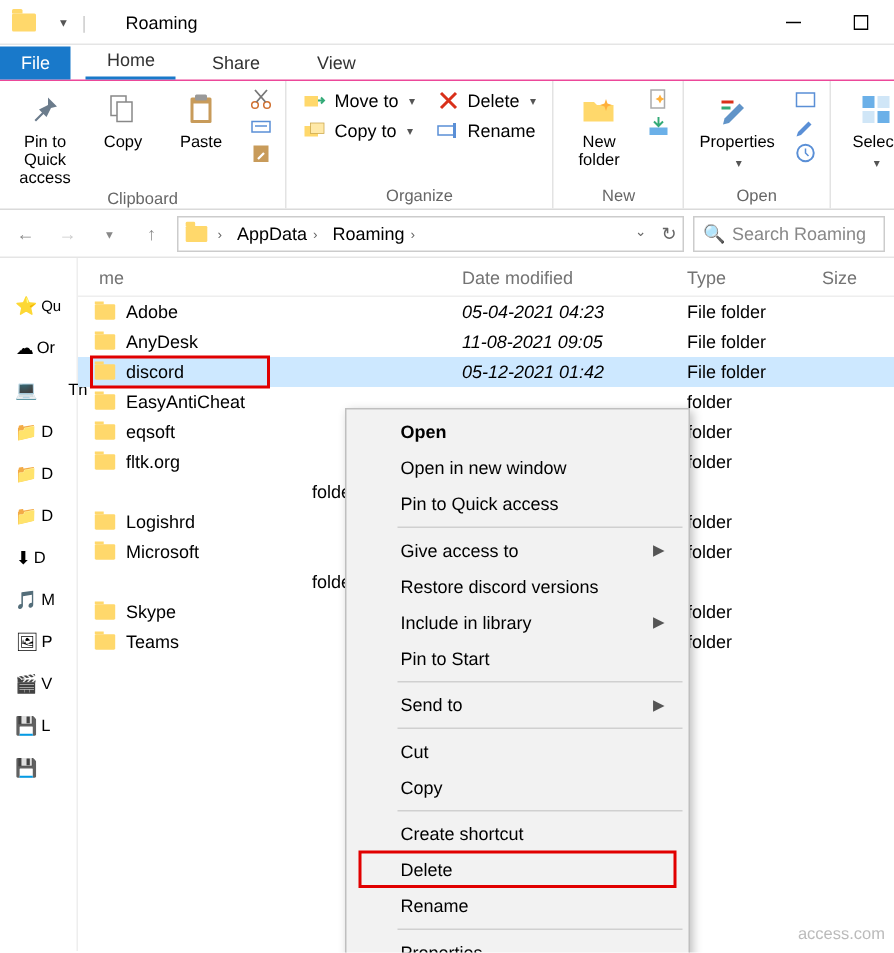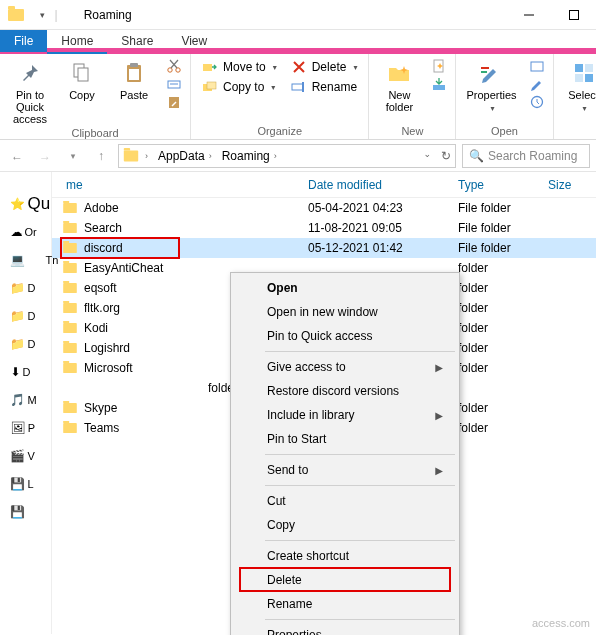--- a/index.html
+++ b/index.html
@@ -5,21 +5,21 @@
   * { box-sizing: border-box; margin: 0; padding: 0; font-family: "Segoe UI", Tahoma, sans-serif; font-size: 12px; }
   body { background: #fff; width: 596px; height: 635px; overflow: hidden; position: relative; }
   .title-bar { height: 30px; display: flex; align-items: center; border-bottom: 1px solid #e5e5e5; }
   .title-bar .icons { display: flex; gap: 6px; padding: 0 8px; align-items: center; }
   .fld-ico { width: 16px; height: 12px; background: #ffd86b; border-radius: 1px; position: relative; }
   .fld-ico::before { content: ""; position: absolute; top: -3px; left: 0; width: 7px; height: 3px; background: #ffd86b; border-radius: 1px 1px 0 0; }
   .qat { display: flex; gap: 10px; align-items: center; color: #555; }
   .title-text { margin-left: 18px; color: #000; font-size: 12px; }
   .win-ctl { margin-left: auto; display: flex; }
   .win-btn { width: 45px; height: 30px; display: flex; align-items: center; justify-content: center; color: #000; }
-  .tabs { height: 24px; display: flex; align-items: flex-start; border-bottom: 6px solid #ec4899; }
+  .tabs { height: 24px; display: flex; align-items: flex-end; border-bottom: 1px solid #ec4899; gap: 10px; }
   .tab { padding: 4px 14px; color: #333; cursor: default; }
   .tab.file { background: #1979ca; color: #fff; }
   .ribbon { height: 86px; display: flex; border-bottom: 1px solid #dadada; background: #fff; }
   .group { border-right: 1px solid #e3e3e3; padding: 4px 8px 0; display: flex; flex-direction: column; align-items: center; }
   .group-body { flex: 1; display: flex; align-items: flex-start; gap: 8px; }
   .group-label { font-size: 11px; color: #666; text-align: center; padding-bottom: 2px; }
   .rbtn-lg { display: flex; flex-direction: column; align-items: center; gap: 3px; padding: 2px; cursor: default; min-width: 44px; }
   .rbtn-lg .lbl { font-size: 11px; text-align: center; line-height: 1.1; }
   .rbtn-sm-col { display: flex; flex-direction: column; gap: 2px; }
   .rbtn-sm { display: flex; align-items: center; gap: 5px; padding: 1px 3px; font-size: 11px; white-space: nowrap; cursor: default; }
@@ -31,31 +31,31 @@
   .addr { height: 32px; display: flex; align-items: center; gap: 6px; padding: 0 6px; border-bottom: 1px solid #e5e5e5; }
   .nav-arrow { width: 22px; height: 22px; display: flex; align-items: center; justify-content: center; color: #888; border-radius: 2px; }
   .addr-box { flex: 1; height: 24px; border: 1px solid #ccc; display: flex; align-items: center; padding: 0 4px; gap: 2px; }
   .crumb { padding: 0 4px; font-size: 12px; display: flex; align-items: center; gap: 4px; }
   .crumb .sep { color: #666; font-size: 9px; }
   .search-box { width: 128px; height: 24px; border: 1px solid #ccc; display: flex; align-items: center; padding: 0 6px; color: #888; gap: 4px; margin-left: 0; }
   .content { display: flex; height: 462px; position: relative; }
   .nav-pane { width: 52px; border-right: 1px solid #eee; padding-top: 22px; display: flex; flex-direction: column; gap: 8px; align-items: center; }
   .nav-item { width: 30px; height: 20px; display: flex; align-items: center; }
   .list { flex: 1; position: relative; overflow: hidden; }
-  .cols { height: 26px; display: flex; align-items: center; color: #0369a1; border-bottom: 1px solid #eee; }
+  .cols { height: 26px; display: flex; align-items: center; color: #737373; border-bottom: 1px solid #eee; }
   .col { padding: 0 6px; font-size: 12px; }
   .col.name { width: 250px; padding-left: 14px; }
   .col.dm { width: 150px; }
   .col.tp { width: 90px; }
   .col.sz { width: 48px; }
   .row { height: 20px; display: flex; align-items: center; }
   .row.sel { background: #cde8ff; }
   .cell { padding: 0 6px; font-size: 12px; white-space: nowrap; overflow: hidden; }
   .cell.name { width: 250px; display: flex; align-items: center; gap: 6px; padding-left: 10px; }
-  .cell.dm { width: 150px; }
+  .cell.dm { width: 150px; font-style: italic; }
   .cell.tp { width: 90px; }
   .hl { border: 2px solid #e10000; position: absolute; pointer-events: none; }
   .ctx { position: absolute; left: 230px; top: 272px; width: 230px; background: #f2f2f2; border: 1px solid #bfbfbf; box-shadow: 2px 2px 6px rgba(0,0,0,0.25); padding: 3px 2px; }
   .ctx-item { padding: 5px 14px 5px 34px; font-size: 12px; display: flex; align-items: center; position: relative; }
   .ctx-item.bold { font-weight: 600; }
   .ctx-item .sub { margin-left: auto; color: #555; font-size: 10px; }
   .ctx-sep { height: 1px; background: #d0d0d0; margin: 3px 2px 3px 32px; }
   .watermark { position: absolute; right: 6px; bottom: 6px; font-size: 11px; color: #bbb; }
 </style>
 </head>
@@ -310,21 +310,21 @@
   <div class="search-box">
     <span>🔍</span>
     <span>Search Roaming</span>
   </div>
 </div>
 
 <div class="content">
   <div class="nav-pane" id="navpane">
       <div class="nav-item">
         <span style="font-size:12px">⭐</span>
-        <span style="font-size:17px;margin-left:2px">Qu</span>
+        <span style="font-size:10px;margin-left:2px">Qu</span>
       </div>
       <div class="nav-item">
         <span style="font-size:12px">☁</span>
         <span style="font-size:11px;margin-left:2px">Or</span>
       </div>
       <div class="nav-item">
         <span style="font-size:12px">💻</span>
         <span style="font-size:11px;margin-left:20px">Th</span>
       </div>
       <div class="nav-item">
@@ -377,21 +377,21 @@
           <div class="cell name">
             <span class="fld-ico" style="transform:scale(0.85)"></span>
             <span>Adobe</span>
           </div>
           <div class="cell dm">05-04-2021 04:23</div>
           <div class="cell tp">File folder</div>
         </div>
         <div class="row">
           <div class="cell name">
             <span class="fld-ico" style="transform:scale(0.85)"></span>
-            <span>Search</span>
+            <span>AnyDesk</span>
           </div>
           <div class="cell dm">11-08-2021 09:05</div>
           <div class="cell tp">File folder</div>
         </div>
         <div class="row sel">
           <div class="cell name">
             <span class="fld-ico" style="transform:scale(0.85)"></span>
             <span>discord</span>
           </div>
           <div class="cell dm">05-12-2021 01:42</div>
@@ -415,24 +415,20 @@
         </div>
         <div class="row">
           <div class="cell name">
             <span class="fld-ico" style="transform:scale(0.85)"></span>
             <span>fltk.org</span>
           </div>
           <div class="cell dm"></div>
           <div class="cell tp">folder</div>
         </div>
         <div class="row">
-          <div class="cell name">
-            <span class="fld-ico" style="transform:scale(0.85)"></span>
-            <span>Kodi</span>
-          </div>
           <div class="cell dm"></div>
           <div class="cell tp">folder</div>
         </div>
         <div class="row">
           <div class="cell name">
             <span class="fld-ico" style="transform:scale(0.85)"></span>
             <span>Logishrd</span>
           </div>
           <div class="cell dm"></div>
           <div class="cell tp">folder</div>

